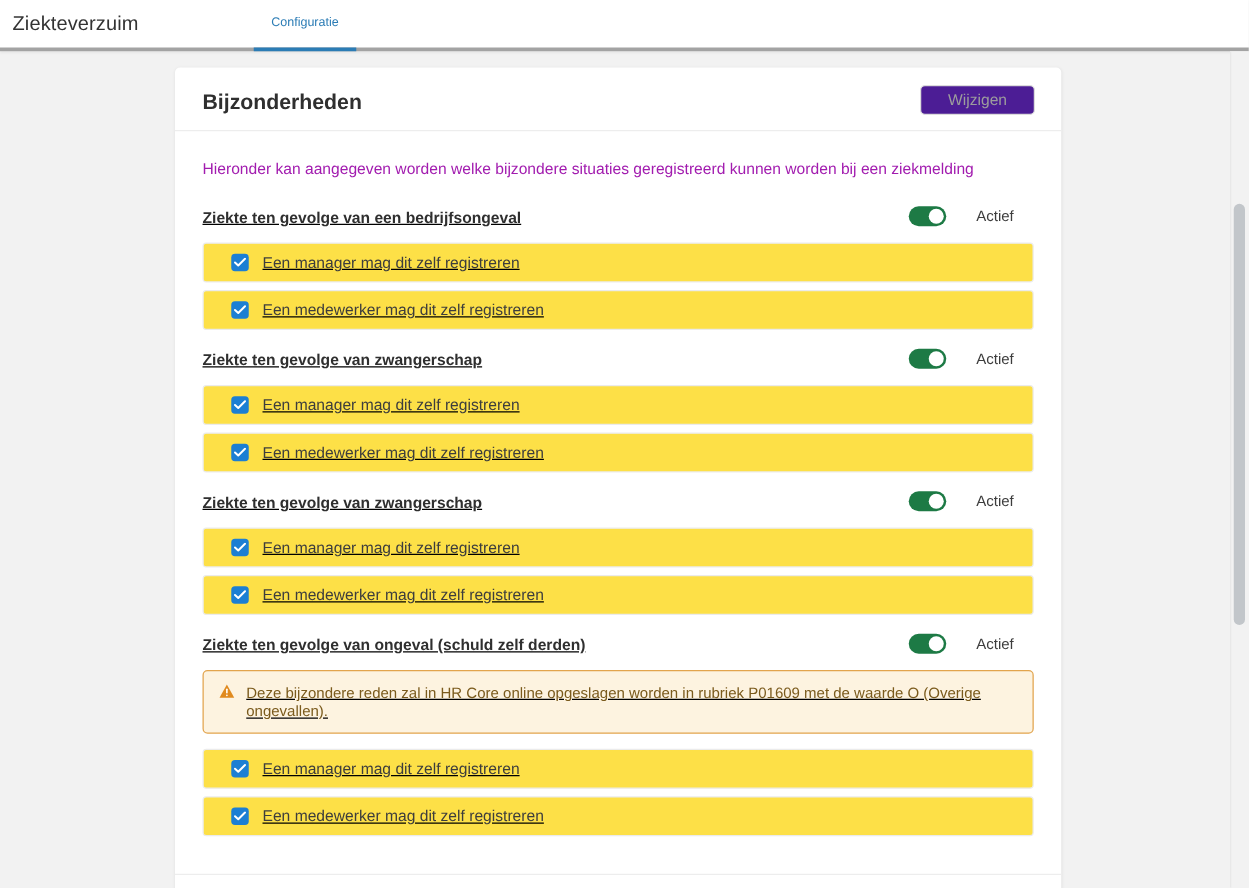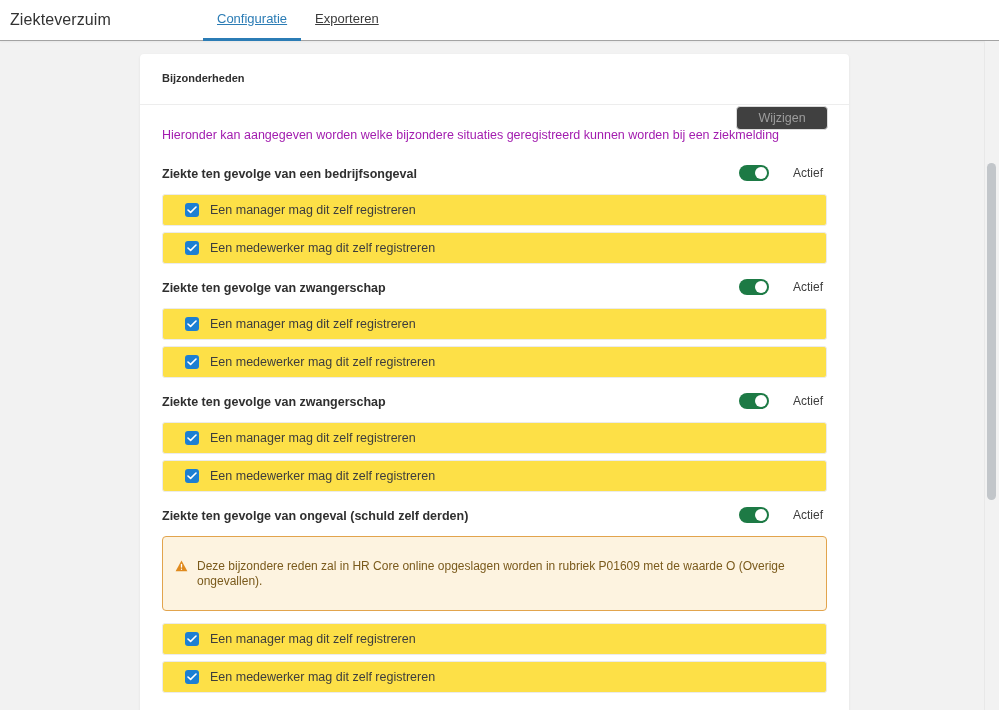--- a/index.html
+++ b/index.html
@@ -8,34 +8,34 @@
     background: #f2f2f2;
     font-family: "Liberation Sans", sans-serif;
     overflow: hidden;
   }
 
   
   .topbar {
     position: absolute; top: 0; left: 0;
     width: 999px; height: 41px;
     background: #ffffff;
-    border-bottom: 1px solid #a3a3a3;
+    border-bottom: 3px solid #a3a3a3;
     box-shadow: 0 1px 2px rgba(0,0,0,0.05);
   }
   .app-title {
     position: absolute; left: 10px; top: 11px;
     font-size: 16px; color: #333333; letter-spacing: .1px;
   }
   .tabs { position: absolute; left: 203px; top: 0; height: 41px; display: flex; gap: 0; }
   .tab {
     position: relative;
     height: 41px; line-height: 38px;
     padding: 0 14px;
-    font-size: 13px; color: #3b3b3b;
-    cursor: pointer; white-space: nowrap; text-decoration: underline;
+    font-size: 10px; color: #3b3b3b;
+    cursor: pointer; white-space: nowrap;
   }
   .tab.active { color: #2b7cb5; }
   .tab.active::after {
     content: ""; position: absolute; left: 0; right: 0; bottom: 0;
     height: 3px; background: #2b7cb5;
   }
 
   
   .card {
     position: absolute; left: 140px; top: 54px;
@@ -43,56 +43,55 @@
     background: #ffffff;
     border-radius: 4px;
     box-shadow: 0 1px 3px rgba(0,0,0,0.07);
   }
   .card-header {
     position: relative; height: 51px;
     border-bottom: 1px solid #ededed;
   }
   .card-title {
     position: absolute; left: 22px; top: 18px;
-    font-size: 11px; font-weight: bold; color: #2f2f2f;
+    font-size: 17px; font-weight: bold; color: #2f2f2f;
   }
   .btn {
     font-family: "Liberation Sans", sans-serif;
     font-size: 12.5px;
     border-radius: 4px;
-    background: #404040;
+    background: #4c1d95;
     cursor: pointer;
     text-align: center;
-    margin-top: 38px;
   }
   .btn-edit {
     position: absolute; right: 21px; top: 14px;
     width: 92px; height: 24px; line-height: 22px;
     border: 1px solid #dcdcdc; color: #9d9d9d;
   }
 
   .card-body { padding: 18px 22px 16px 22px; }
   .intro {
     font-size: 12.5px; color: #a21caf;
     margin-bottom: 22px; margin-top: 5px;
   }
 
   
-  .section { margin-bottom: 14px; }
+  .section { margin-bottom: 14px; text-decoration: underline; }
   .section-head {
     position: relative;
     height: 22px;
     margin-bottom: 8px;
   }
   .section-label {
     font-size: 12.5px; font-weight: bold; color: #2f2f2f;
     line-height: 20px;
   }
   .toggle-wrap {
-    position: absolute; right: 4px; top: 1px;
+    position: absolute; right: 16px; top: 1px;
     display: flex; align-items: center; gap: 24px;
   }
   .switch {
     width: 30px; height: 16px; border-radius: 9px;
     background: #1d7a45; position: relative; cursor: pointer;
     flex: 0 0 auto;
   }
   .switch .knob {
     position: absolute; top: 2px; right: 2px;
     width: 12px; height: 12px; border-radius: 50%;
@@ -115,21 +114,21 @@
     flex: 0 0 auto; cursor: pointer;
   }
   .cb svg { position: absolute; left: 2px; top: 3px; }
   .opt-label { font-size: 12.5px; color: #3d3d3d; margin-left: 11px; }
 
   
   .warn {
     background: #fdf3e0;
     border: 1px solid #e2a44d;
     border-radius: 4px;
-    padding: 21px 12px;
+    padding: 9px 12px;
     display: flex; align-items: flex-start; gap: 9px;
     margin-bottom: 12px;
   }
   .warn-text { font-size: 12px; color: #7a5a1c; line-height: 15px; padding-top: 1px; }
 
   
   .card-footer {
     border-top: 1px solid #ededed;
     height: 52px; position: relative;
   }
@@ -147,21 +146,20 @@
     background: #c2c6ca; border-radius: 5px;
   }
 </style>
 </head>
 <body>
 
 <div class="topbar">
   <div class="app-title">Ziekteverzuim</div>
   <div class="tabs">
     <div class="tab active">Configuratie</div>
-    <div class="tab">Exporteren</div>
   </div>
 </div>
 
 <div class="scroll-track">
   <div class="scroll-thumb"></div>
 </div>
 
 <div class="card">
 
   <div class="card-header">

